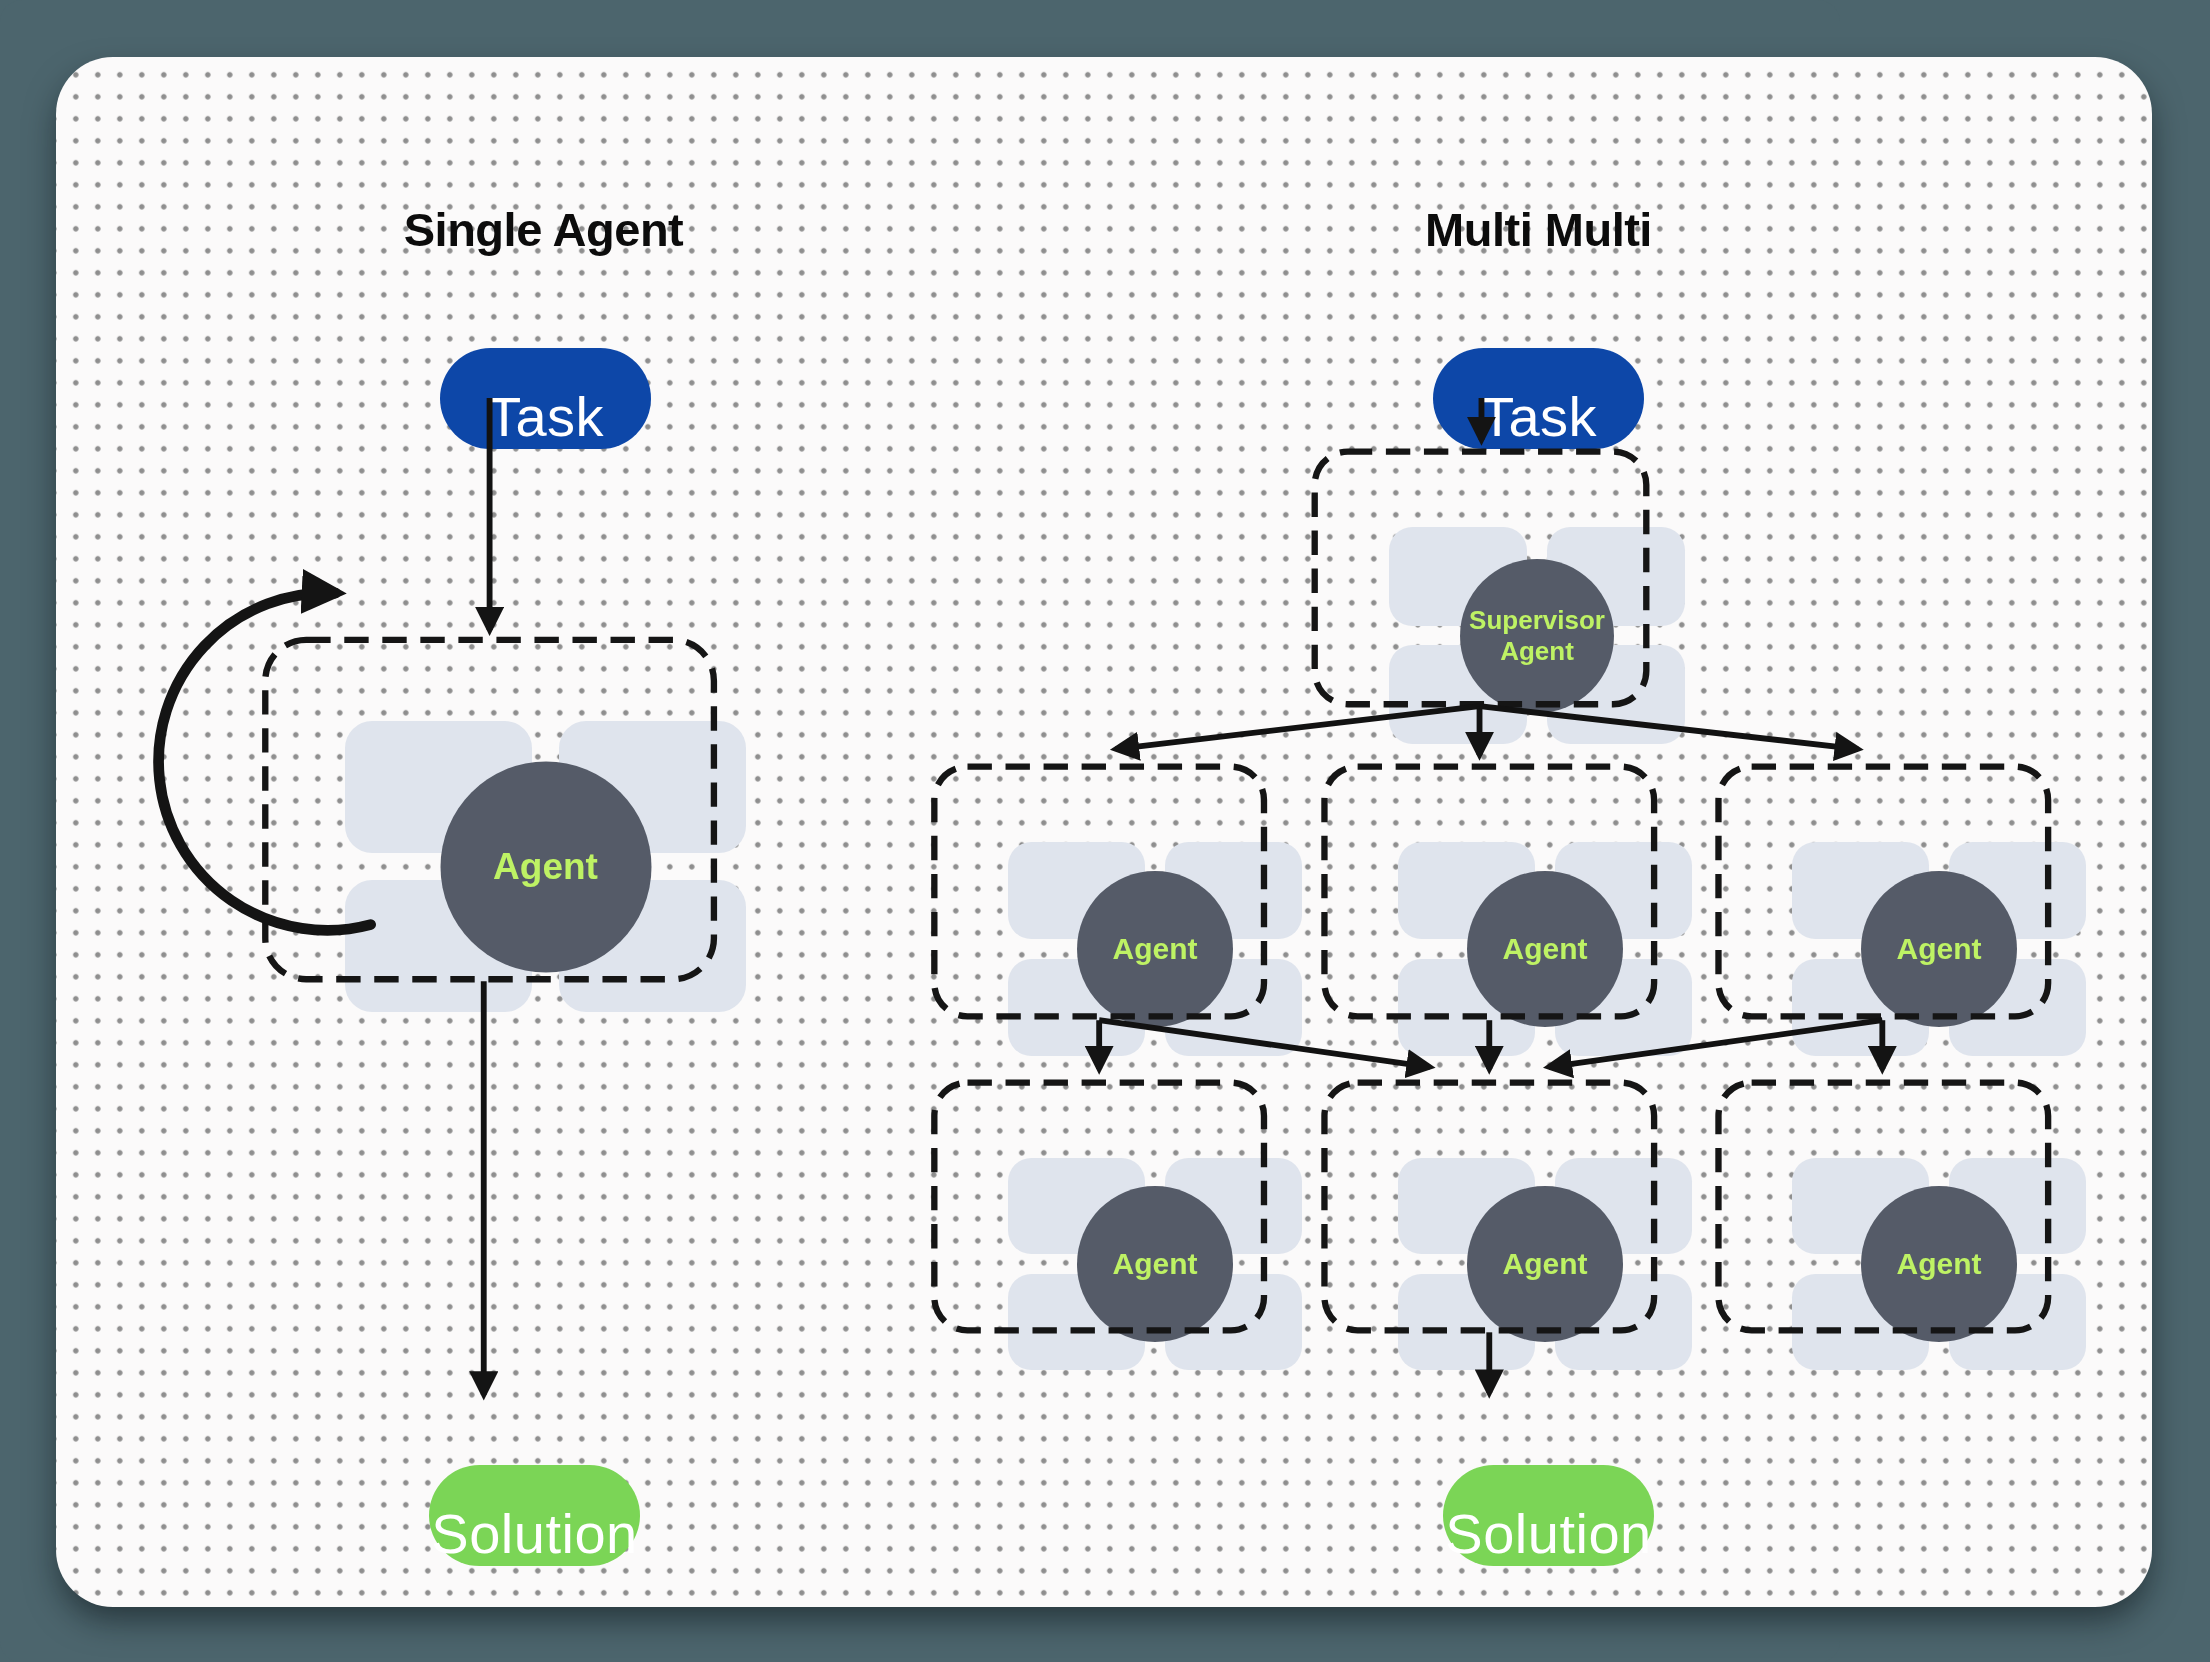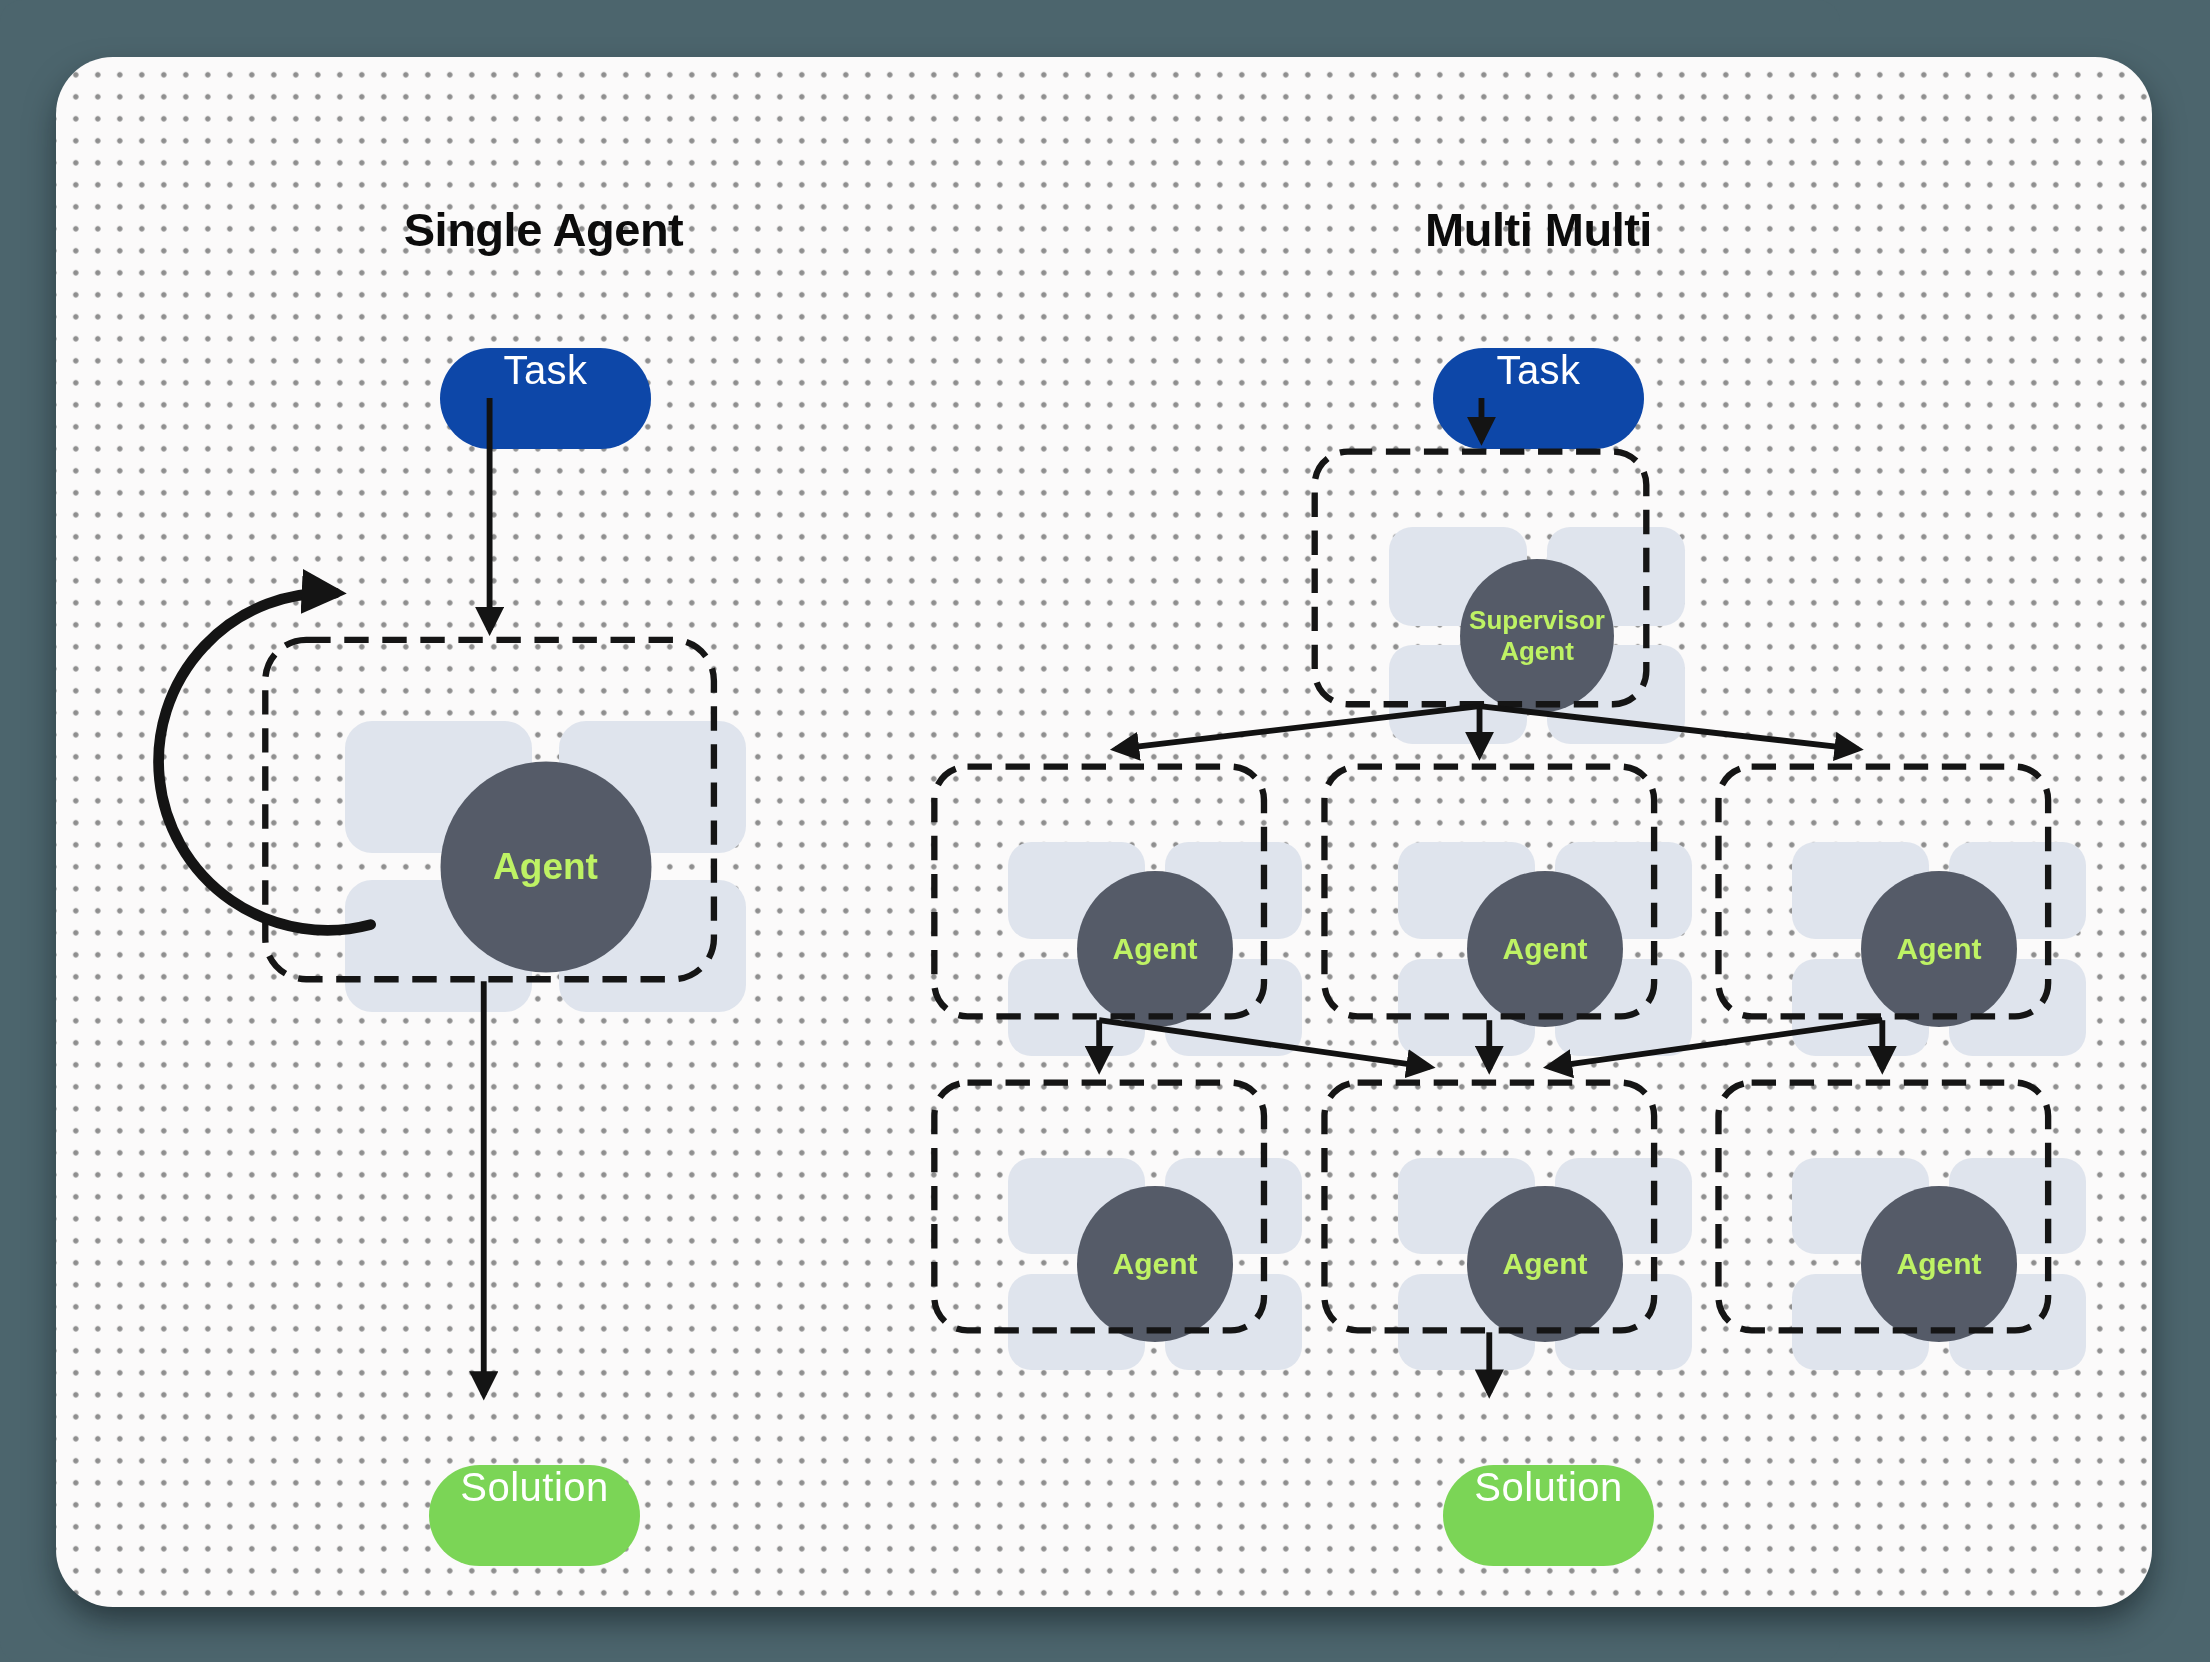--- a/index.html
+++ b/index.html
@@ -17,22 +17,22 @@
     background-image:radial-gradient(circle, var(--dot) 2.3px, rgba(142,142,142,.25) 2.9px, transparent 3.3px);
     background-size:22px 22px;background-position:8.8px 6.8px;
     box-shadow:0 15.6px 33px -3.9px rgba(8,14,18,.55);
   }
   .title{
     position:absolute;width:585px;text-align:center;
     font-weight:700;font-size:47px;line-height:1.15;letter-spacing:-0.5px;color:#0c0c0c;
   }
   .pill{
     position:absolute;width:211px;height:101px;border-radius:51px;
-    display:flex;align-items:flex-start;justify-content:center;
-    color:#fff;font-size:40px;font-weight:400;letter-spacing:0.5px;
+    display:flex;align-items:flex-end;justify-content:center;
+    color:#fff;font-size:56px;font-weight:400;letter-spacing:0.5px;
   }
   .pill.task{background:var(--task-blue);}
   .pill.solution{background:var(--solution-green);}
   .agent-box{
     position:absolute;display:grid;grid-template-columns:1fr 1fr;grid-template-rows:1fr 1fr;
   }
   .agent-box.single{gap:27px;padding:24.4px;}
   .agent-box.multi{gap:19.5px;padding:17.6px;}
   .tile{background:var(--tool-tile);}
   .single .tile{border-radius:27px;}

